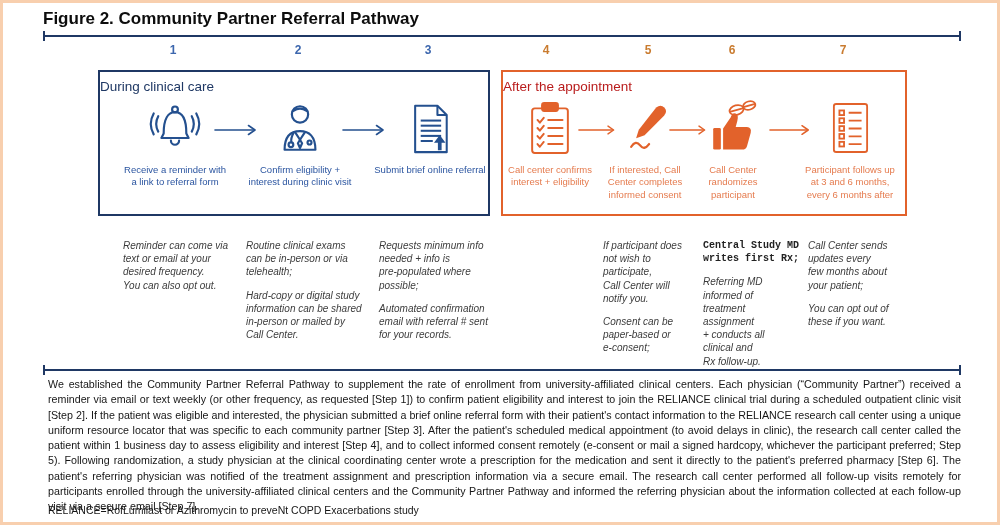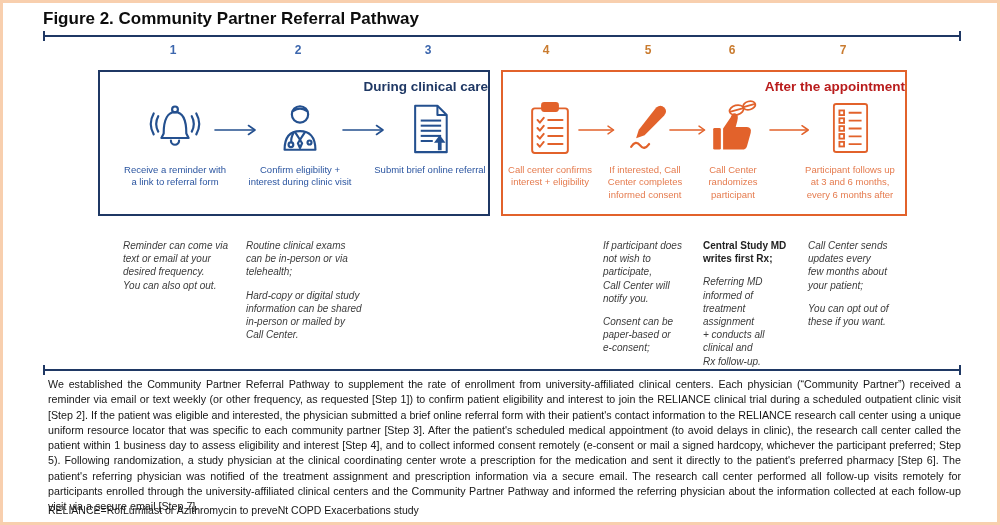--- a/index.html
+++ b/index.html
@@ -14,36 +14,36 @@
   .ruler.top { top:32px; } .ruler.bottom { top:366px; }
   .ruler::before,.ruler::after { content:""; position:absolute; width:2px; height:10px; top:-4px; background:#1f3864; }
   .ruler::before { left:0; } .ruler::after { right:0; }
 
   .stepnum { position:absolute; top:40px; transform:translateX(-50%); font-size:12px; font-weight:bold; }
   .stepnum.blue { color:#3c66ad; } .stepnum.orange { color:#c97b2f; }
 
   .flowbox { position:absolute; top:67px; height:146px; box-sizing:border-box; border:2px solid; background:#fff; }
   .flowbox.during { left:95px; width:392px; border-color:#1f3864; }
   .flowbox.after  { left:498px; width:406px; border-color:#e2622b; }
-  .box-title { position:absolute; top:7px; left:0; width:100%; text-align:right; font-size:13.5px; font-weight:bold; }
+  .box-title { position:absolute; top:7px; left:0; width:100%; text-align:left; font-size:13.5px; font-weight:normal; }
   .during .box-title { color:#1f3864; }
   .after  .box-title { color:#b91c1c; }
 
   .icon-col { position:absolute; top:24px; transform:translateX(-50%); width:140px; text-align:center; }
   .icon-wrap { height:64px; display:flex; align-items:center; justify-content:center; }
   .caption { margin-top:4px; font-size:9.5px; line-height:1.3; white-space:pre-line; }
   .during .caption { color:#2b55a0; }
   .after  .caption { color:#e57b4e; }
 
   .flow-arrow { position:absolute; top:52px; transform:translateX(-50%); }
   .flow-arrow.blue { color:#24508f; } .flow-arrow.orange { color:#e2622b; }
 
   .note { position:absolute; top:228px; font-size:10px; line-height:1.32; color:#3c3c3c; }
   .note p { margin:8px 0 10px 0; white-space:pre-line; font-style:italic; }
-  .note p.bold { font-style:normal; font-weight:bold; color:#222; }
+  .note p.bold { font-style:normal; font-weight:bold; color:#222;font-family:Liberation Mono, monospace; }
 
   .body-text { position:absolute; left:45px; top:374px; width:913px; font-size:10.7px;
                line-height:1.43; text-align:justify; color:#161616; }
   .footnote  { position:absolute; left:45px; top:501px; font-size:10.5px; color:#161616; }
 </style>
 </head>
 <body>
 
 <div class="page">
 
@@ -239,20 +239,29 @@
   </div>
   <div class="note" style="left:243px; width:130px">
     <p>Routine clinical exams
 can be in-person or via
 telehealth;</p>
     <p>Hard-copy or digital study
 information can be shared
 in-person or mailed by
 Call Center.</p>
   </div>
+  <div class="note" style="left:376px; width:125px">
+    <p>Requests minimum info
+needed + info is
+pre-populated where
+possible;</p>
+    <p>Automated confirmation
+email with referral # sent
+for your records.</p>
+  </div>
   <div class="note" style="left:600px; width:96px">
     <p>If participant does
 not wish to
 participate,
 Call Center will
 notify you.</p>
     <p>Consent can be
 paper-based or
 e-consent;</p>
   </div>

